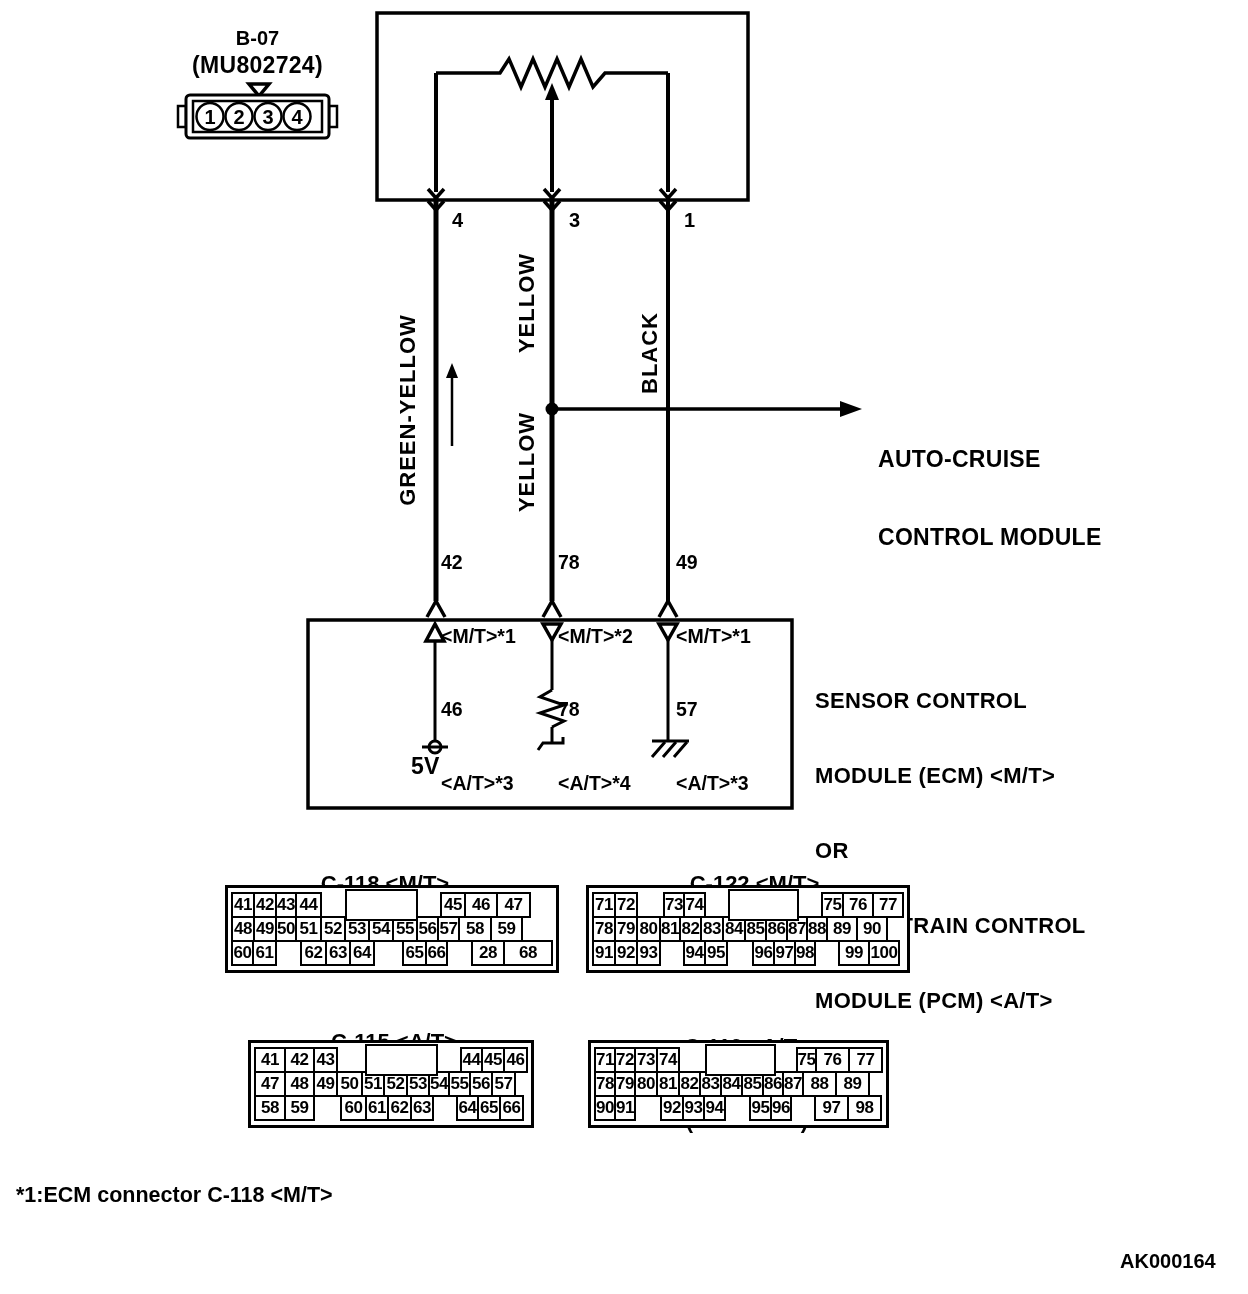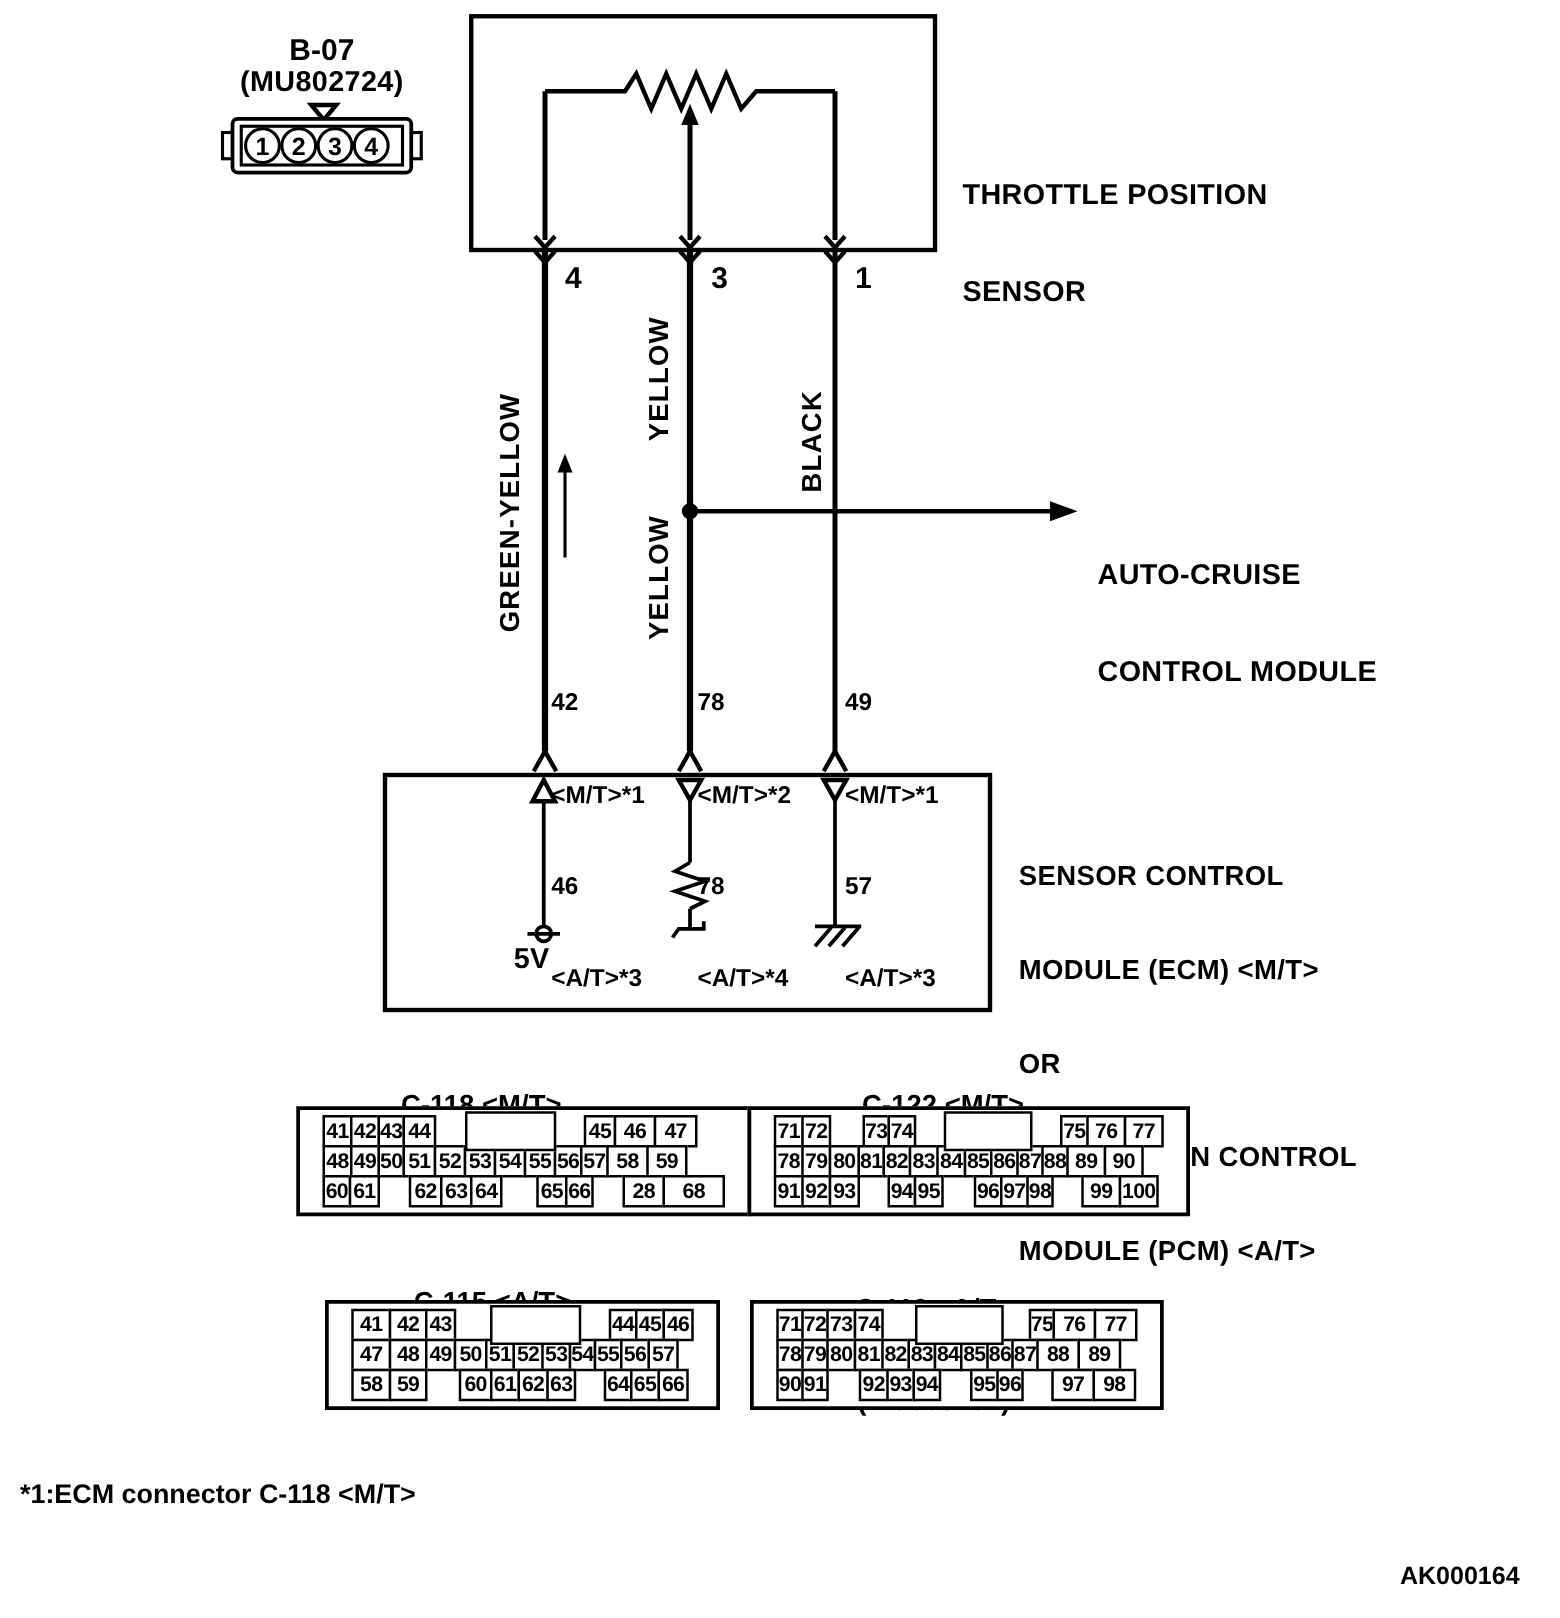--- a/index.html
+++ b/index.html
@@ -5,32 +5,32 @@
   html,body{margin:0;padding:0;background:#fff;}
   .stage{position:relative;width:1248px;height:1294px;background:#fff;overflow:hidden;
          font-family:"Liberation Sans",sans-serif;color:#000;}
   .art{position:absolute;left:0;top:0;}
   .art .ln{stroke:#000;fill:none;}
   .art .box{stroke:#000;stroke-width:3.5;fill:none;}
   .art .tri{stroke:#000;stroke-width:3.5;fill:#fff;}
   .art .blk{fill:#000;stroke:none;}
   .pin-circle-text{font:700 20px "Liberation Sans",sans-serif;text-anchor:middle;fill:#000;}
   .t{position:absolute;font-weight:700;white-space:pre;}
-  .f24{font-size:24px;}
+  .f24{font-size:20px;}
   .f23{font-size:23px;letter-spacing:.3px;line-height:26px;}
   .f22{font-size:22px;letter-spacing:.3px;line-height:25px;}
   .f21{font-size:21.5px;line-height:26px;}
   .f20{font-size:20px;}
   .refs{position:absolute;font-size:19.5px;font-weight:700;line-height:24.5px;white-space:pre;}
   .refs span{display:block;}
   .vlabel{position:absolute;font-weight:700;font-size:22px;letter-spacing:1px;
           text-align:center;transform:rotate(-90deg);line-height:26px;white-space:pre;}
   .conn-title{position:absolute;text-align:center;font-weight:700;font-size:22px;
               line-height:24.5px;white-space:pre;}
-  .pin-grid{position:absolute;border:3px solid #000;background:#fff;padding:4px 18px;margin-left:12px;}
+  .pin-grid{position:absolute;border:3px solid #000;background:#fff;padding:4px 3px;}
   .pin-row{display:flex;height:26px;align-items:flex-start;}
   .pin-row + .pin-row{margin-top:-2px;}
   .pin-cell{box-sizing:border-box;border:2px solid #000;height:26px;flex:none;background:#fff;
             display:flex;align-items:center;justify-content:center;
             font-size:17px;font-weight:700;letter-spacing:-0.5px;}
   .pin-blank{box-sizing:border-box;border:2px solid #000;height:32px;margin-top:-3px;
              flex:none;background:#fff;position:relative;z-index:1;}
   .pin-gap{flex:none;height:26px;}
   .note-line{display:block;}
 </style>
@@ -116,24 +116,20 @@
       <text class="pin-circle-text" x="210" y="124">1</text>
       <text class="pin-circle-text" x="239" y="124">2</text>
       <text class="pin-circle-text" x="268" y="124">3</text>
       <text class="pin-circle-text" x="297" y="124">4</text>
     </g>
   </svg>
 
   <div class="t f24" style="left:186px;top:27px;width:143px;text-align:center;">B-07</div>
   <div class="t f23" style="left:168px;top:52px;width:179px;text-align:center;">(MU802724)</div>
 
-  <div class="t f23" style="left:770px;top:90px;">
-    <span class="note-line">THROTTLE POSITION</span>
-    <span class="note-line">SENSOR</span>
-  </div>
 
   <div class="t f24" style="left:452px;top:209px;">4</div>
   <div class="t f24" style="left:569px;top:209px;">3</div>
   <div class="t f24" style="left:684px;top:209px;">1</div>
 
   <div class="vlabel" style="left:298px;top:397px;width:220px;">GREEN-YELLOW</div>
   <div class="vlabel" style="left:472px;top:290px;width:110px;">YELLOW</div>
   <div class="vlabel" style="left:472px;top:449px;width:110px;">YELLOW</div>
   <div class="vlabel" style="left:595px;top:340px;width:110px;">BLACK</div>
 

